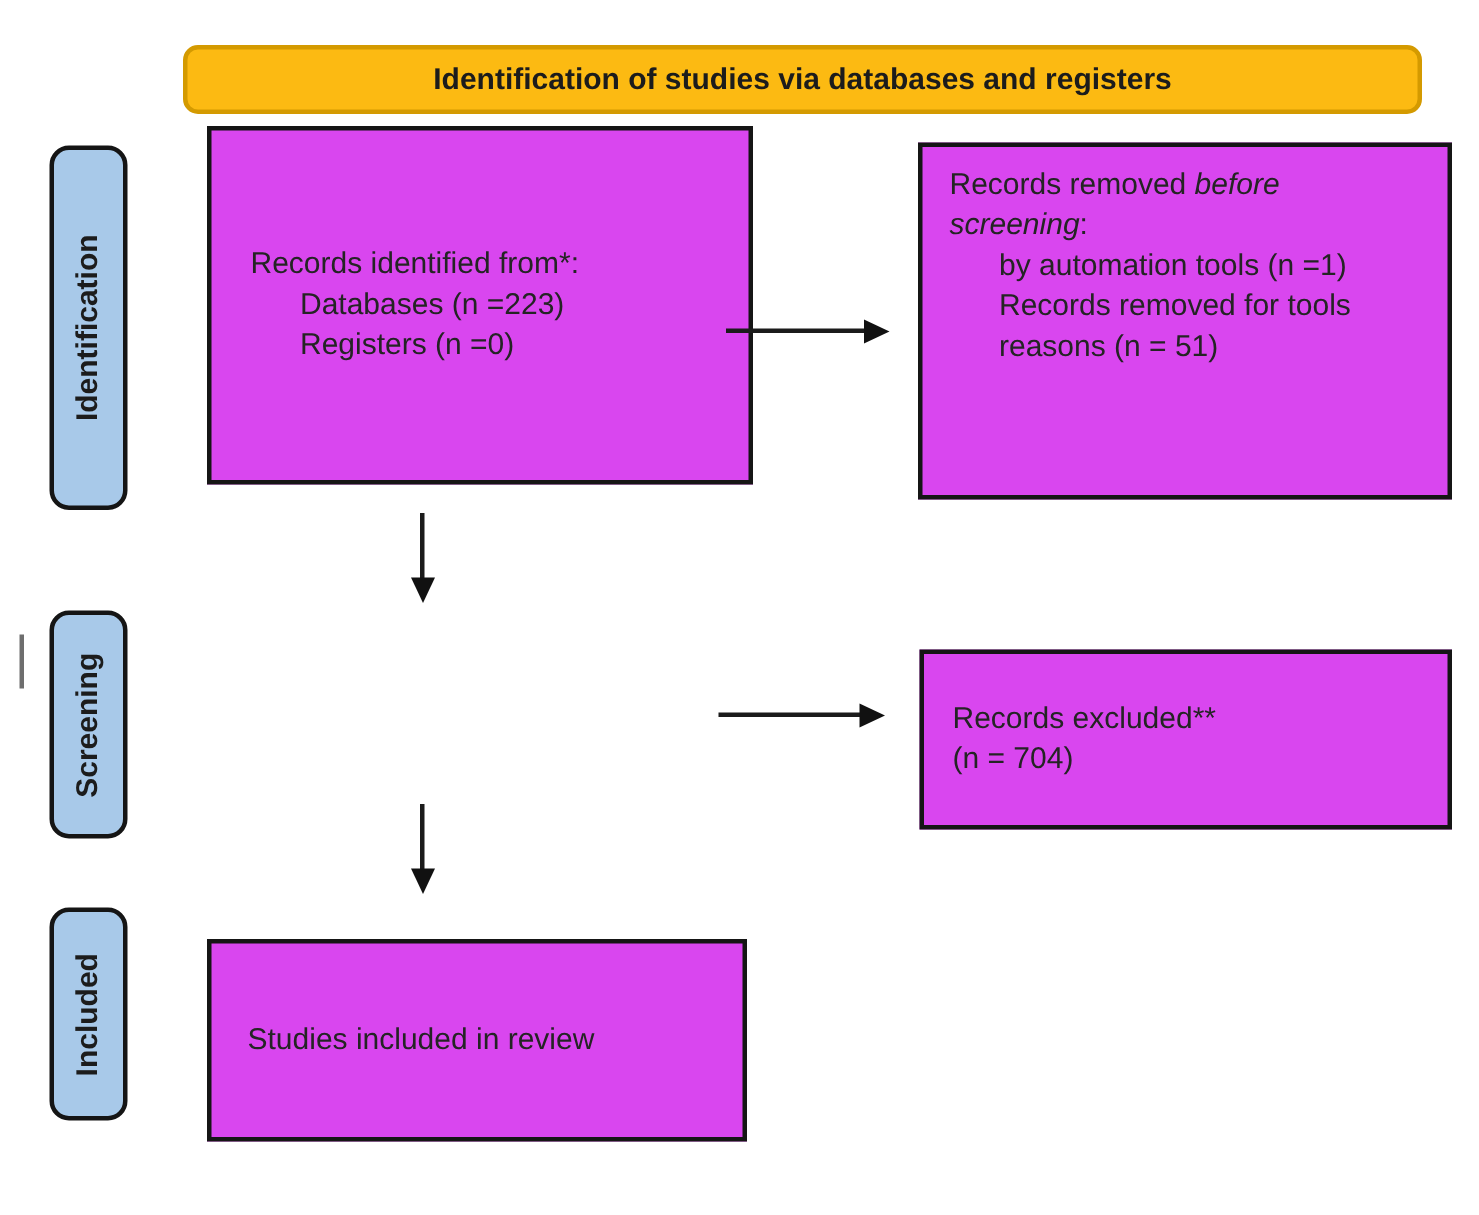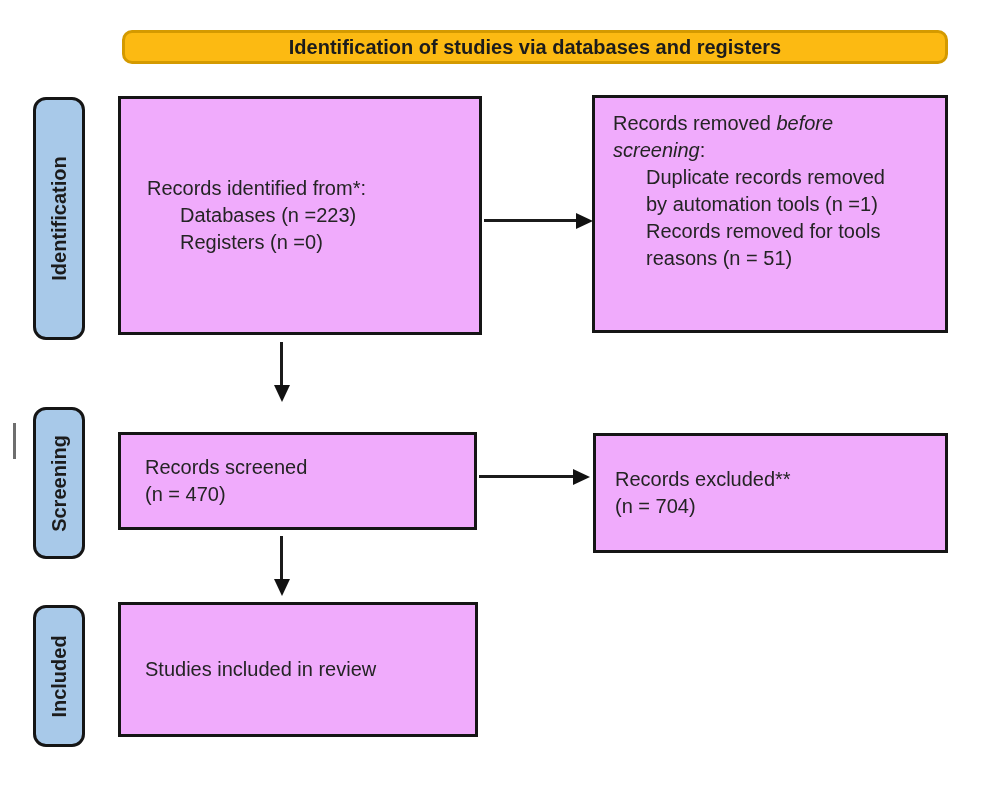--- a/index.html
+++ b/index.html
@@ -13,21 +13,21 @@
     width: 986px;
     height: 810px;
     background: #ffffff;
     overflow: hidden;
     color: var(--text, #222);
   }
   
   .banner {
     position: absolute;
     left: 122px; top: 30px;
-    width: 826px; height: 34px;
+    width: 826px; height: 46px;
     box-sizing: border-box;
     background: var(--banner-fill, #FCBA12);
     border: 3px solid var(--banner-border, #D49A00);
     border-radius: 10px;
     display: flex;
     align-items: center;
     justify-content: center;
     font-size: 20px;
     font-weight: bold;
     color: #1c1c1c;
@@ -52,36 +52,37 @@
     font-weight: bold;
     color: #1c1c1c;
   }
   #stage-identification { top: 97px;  height: 243px; }
   #stage-screening      { top: 407px; height: 152px; }
   #stage-included       { top: 605px; height: 142px; }
   
   .fbox {
     position: absolute;
     box-sizing: border-box;
-    background: #f0abfc;
+    background: #d946ef;
     border: 3px solid var(--line, #151515);
     font-size: 20px;
     line-height: 27px;
     color: #242424;
+    margin-left: 20px;
   }
   .fbox .content { width: 100%; }
   .vcenter {
     display: flex;
     align-items: center;
   }
-  #box-identified      { left: 118px; top: 96px;  width: 364px; height: 239px; padding-left: 26px; }
+  #box-identified      { left: 118px; top: 84px;  width: 364px; height: 239px; padding-left: 26px; }
   #box-removed         { left: 592px; top: 95px;  width: 356px; height: 238px; padding: 12px 6px 0 18px; }
   #box-screened        { left: 118px; top: 432px; width: 359px; height: 98px;  padding-left: 24px; }
   #box-excluded        { left: 593px; top: 433px; width: 355px; height: 120px;  padding-left: 19px; }
-  #box-included-review { left: 118px; top: 602px; width: 360px; height: 135px; padding-left: 24px; }
+  #box-included-review { left: 118px; top: 626px; width: 360px; height: 135px; padding-left: 24px; }
   .indent { padding-left: 33px; }
   .italic { font-style: italic; }
   
   .shaft-h, .shaft-v, .head-right, .head-down {
     position: absolute;
   }
   .shaft-h { height: 3px; background: #1b1b1b; }
   .shaft-v { width: 3px;  background: #1b1b1b; }
   .head-right {
     width: 0; height: 0;
@@ -129,33 +130,26 @@
       <div>Records identified from*:</div>
       <div class="indent">Databases (n =223)</div>
       <div class="indent">Registers (n =0)</div>
     </div>
   </div>
 
   <div class="fbox" id="box-removed">
     <div class="content">
       <div><span>Records removed </span><span class="italic">before</span></div>
       <div><span class="italic">screening</span><span>:</span></div>
-      <div class="indent">Duplicate records removed</div>
       <div class="indent">by automation tools (n =1)</div>
       <div class="indent">Records removed for tools</div>
       <div class="indent">reasons (n = 51)</div>
     </div>
   </div>
 
-  <div class="fbox vcenter" id="box-screened">
-    <div class="content">
-      <div>Records screened</div>
-      <div>(n = 470)</div>
-    </div>
-  </div>
 
   <div class="fbox vcenter" id="box-excluded">
     <div class="content">
       <div>Records excluded**</div>
       <div>(n = 704)</div>
     </div>
   </div>
 
   <div class="fbox vcenter" id="box-included-review">
     <div class="content">

